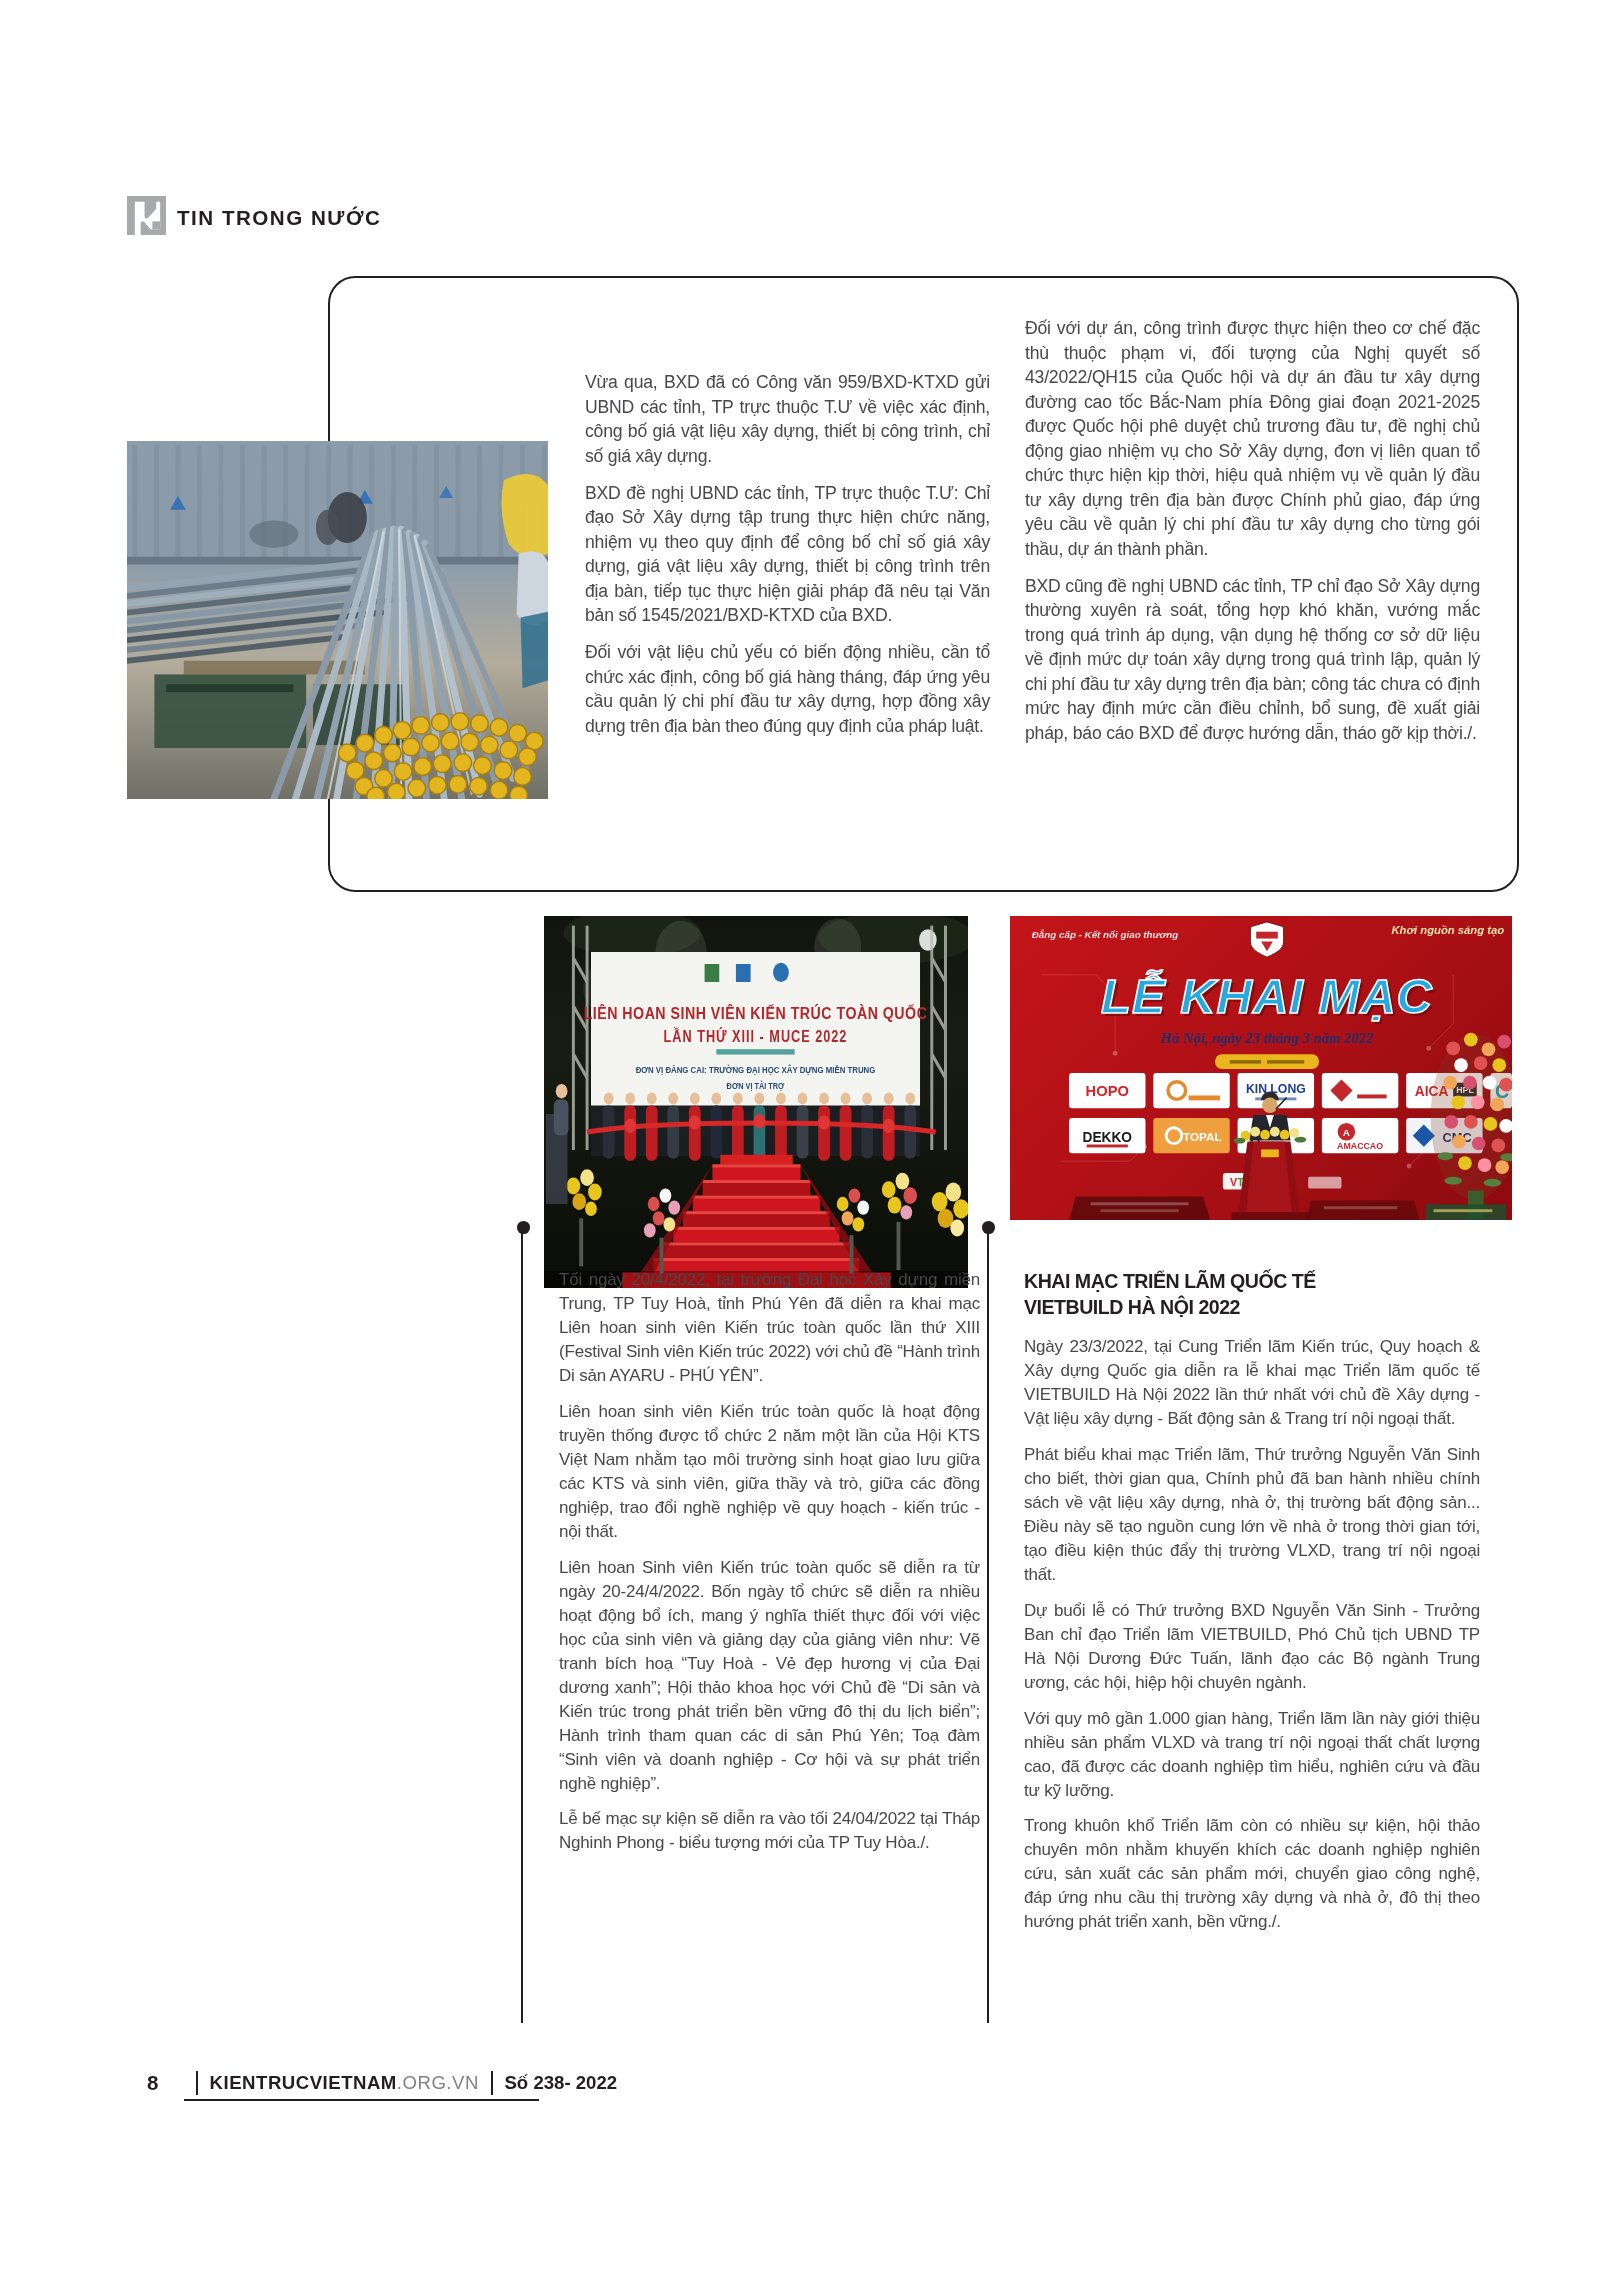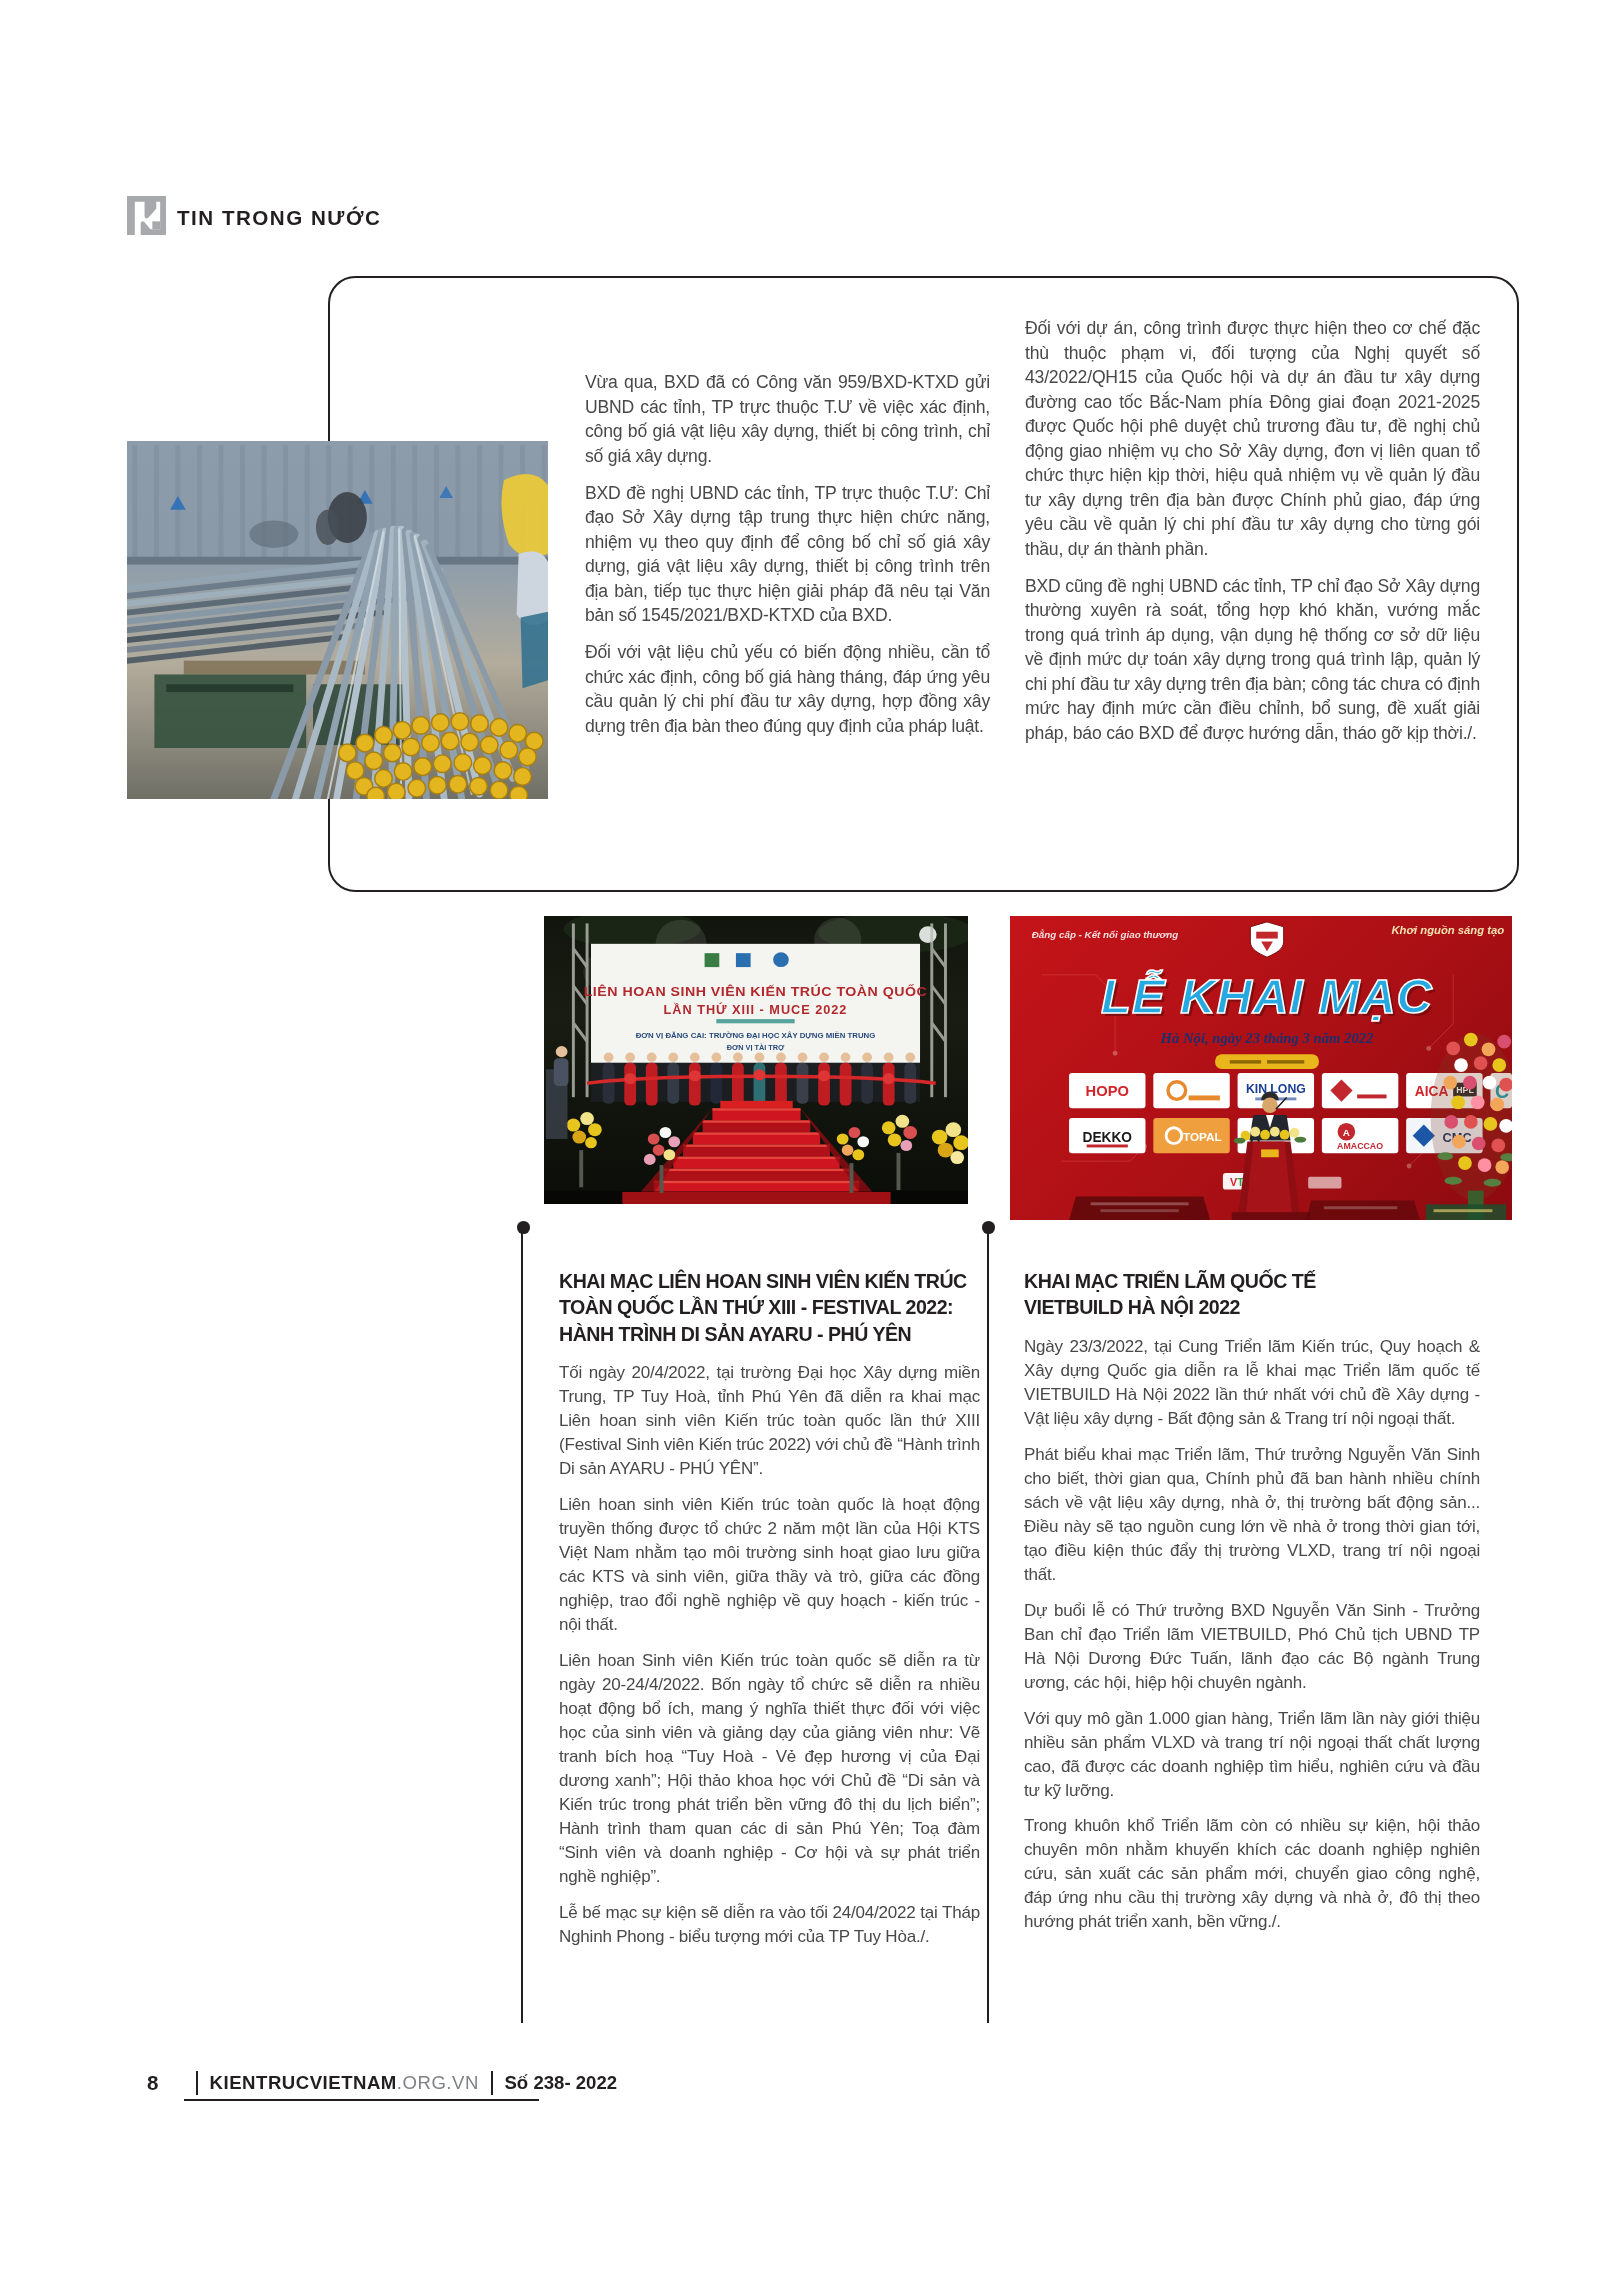--- a/index.html
+++ b/index.html
@@ -18,21 +18,21 @@
   .box-col{position:absolute;font-size:17.6px;line-height:24.5px;color:#48484a;text-align:justify;
            letter-spacing:-0.2px;}
   .box-col p{margin:0 0 12.7px 0;}
   .box-col.left{left:585px;top:370px;width:405px;}
   .box-col.right{left:1025px;top:316px;width:455px;}
 
   
   .photo{position:absolute;overflow:hidden;}
   .photo-rebar{left:127px;top:441px;width:421px;height:358px;z-index:3;
      background:linear-gradient(180deg,#96a6b4 0%,#8d9dab 34%,#b3ac9c 62%,#6f6f66 100%);}
-  .photo-festival{left:544px;top:916px;width:424px;height:288px;
+  .photo-festival{left:544px;top:916px;width:424px;height:372px;
      background:linear-gradient(180deg,#12150e 0%,#181c12 35%,#0b0d08 100%);}
   .photo-vietbuild{left:1010px;top:916px;width:490px;height:304px;
      background:linear-gradient(135deg,#c41419 0%,#ab1015 55%,#8c0a0f 100%);padding-left:12px;}
   .photo svg{display:block;width:100%;height:100%;}
 
   
   .marker-dot{position:absolute;width:12.7px;height:12.7px;border-radius:50%;background:#231f20;}
   .marker-rule{position:absolute;width:2px;height:796px;background:#231f20;}
   .article{position:absolute;color:#48484a;}
   .article h2{font-size:19.6px;font-weight:bold;color:#231f20;line-height:1.34;margin:0 0 14.7px 0;
@@ -526,21 +526,20 @@
         <rect x="308" y="296" width="75" height="3" fill="#b98a8a" opacity="0.45"></rect>
         <rect x="412" y="294" width="82" height="16" fill="#1d4d2b" opacity="0.85"></rect>
         <rect x="420" y="299" width="60" height="3" fill="#d9c66a" opacity="0.7"></rect>
       </g>
     </svg>
   </div>
 
   <span class="marker-dot" style="left:517px;top:1221px;"></span>
   <span class="marker-rule" style="left:521px;top:1227px;"></span>
   <div class="article left">
-    <h2>KHAI MẠC LIÊN HOAN SINH VIÊN KIẾN TRÚC TOÀN QUỐC LẦN THỨ XIII - FESTIVAL 2022: HÀNH TRÌNH DI SẢN AYARU - PHÚ YÊN</h2>
     <p>Tối ngày 20/4/2022, tại trường Đại học Xây dựng miền Trung, TP Tuy Hoà, tỉnh Phú Yên đã diễn ra khai mạc Liên hoan sinh viên Kiến trúc toàn quốc lần thứ XIII (Festival Sinh viên Kiến trúc 2022) với chủ đề “Hành trình Di sản AYARU - PHÚ YÊN”.</p>
     <p>Liên hoan sinh viên Kiến trúc toàn quốc là hoạt động truyền thống được tổ chức 2 năm một lần của Hội KTS Việt Nam nhằm tạo môi trường sinh hoạt giao lưu giữa các KTS và sinh viên, giữa thầy và trò, giữa các đồng nghiệp, trao đổi nghề nghiệp về quy hoạch - kiến trúc - nội thất.</p>
     <p>Liên hoan Sinh viên Kiến trúc toàn quốc sẽ diễn ra từ ngày 20-24/4/2022. Bốn ngày tổ chức sẽ diễn ra nhiều hoạt động bổ ích, mang ý nghĩa thiết thực đối với việc học của sinh viên và giảng dạy của giảng viên như: Vẽ tranh bích hoạ “Tuy Hoà - Vẻ đẹp hương vị của Đại dương xanh”; Hội thảo khoa học với Chủ đề “Di sản và Kiến trúc trong phát triển bền vững đô thị du lịch biển”; Hành trình tham quan các di sản Phú Yên; Toạ đàm “Sinh viên và doanh nghiệp - Cơ hội và sự phát triển nghề nghiệp”.</p>
     <p>Lễ bế mạc sự kiện sẽ diễn ra vào tối 24/04/2022 tại Tháp Nghinh Phong - biểu tượng mới của TP Tuy Hòa./.</p>
   </div>
 
   <span class="marker-dot" style="left:982px;top:1221px;"></span>
   <span class="marker-rule" style="left:987px;top:1227px;"></span>
   <div class="article right">
     <h2>KHAI MẠC TRIỂN LÃM QUỐC TẾ VIETBUILD HÀ NỘI 2022</h2>

